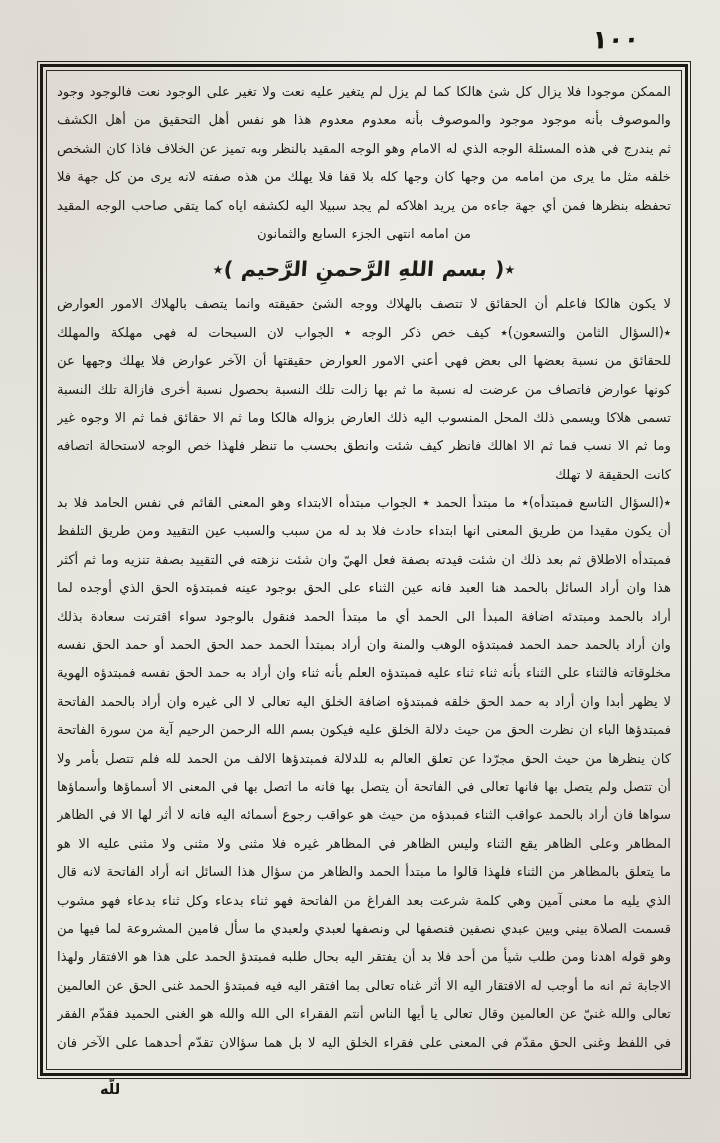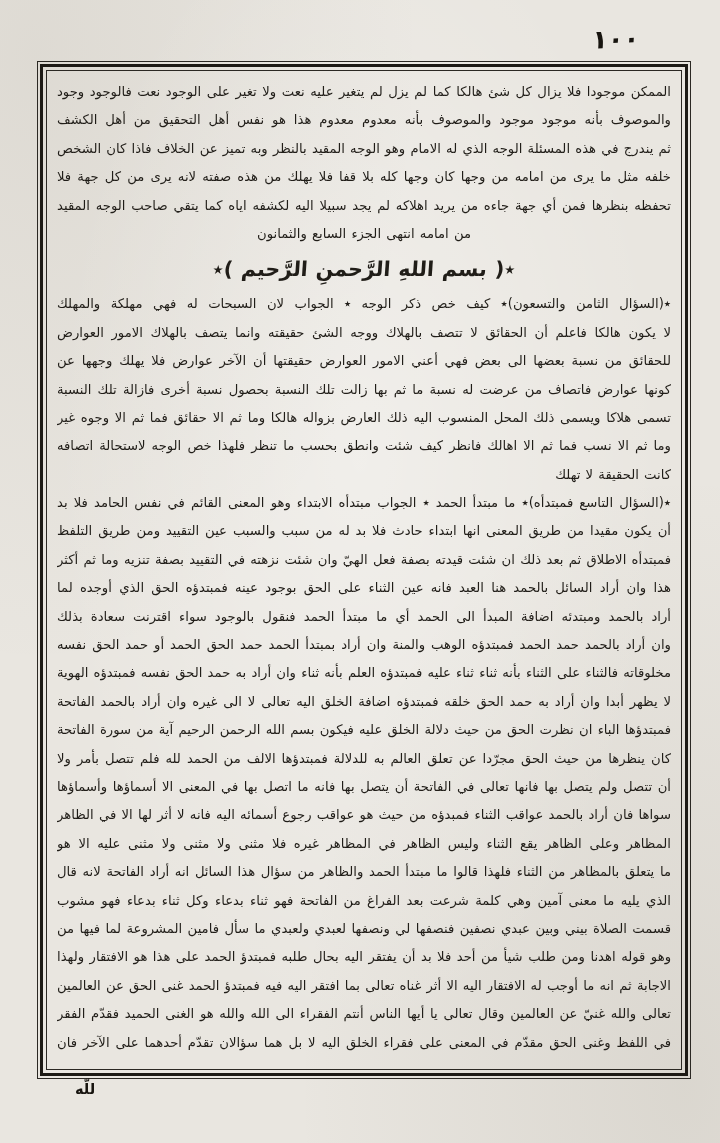--- a/index.html
+++ b/index.html
@@ -45,21 +45,21 @@
   }
   .ln.c{text-align-last:center;}
   .ln.r{text-align:center;text-align-last:right;}
   .ln.b{
     height:40px;line-height:40px;margin:1px 0;
     text-align:center;text-align-last:center;
     font-size:20.5px;font-weight:bold;
     transform:skewX(-4deg);
   }
   .catchword{
-    position:absolute;left:75px;top:1081px;
+    position:absolute;left:100px;top:1081px;
     font-size:14.5px;font-weight:bold;direction:rtl;
     color:#17140f;
   }
 </style>
 </head>
 <body>
 
 <div>
 
   <div class="page-number">١٠٠</div>
@@ -68,22 +68,22 @@
     <div class="frame-mid">
       <div class="frame-in">
         <div class="text-block">
             <div class="ln j">الممكن موجودا فلا يزال كل شئ هالكا كما لم يزل لم يتغير عليه نعت ولا تغير على الوجود نعت فالوجود وجود والعدم عدم</div>
             <div class="ln j">والموصوف بأنه موجود موجود والموصوف بأنه معدوم معدوم هذا هو نفس أهل التحقيق من أهل الكشف والوجود</div>
             <div class="ln j">ثم يندرج في هذه المسئلة الوجه الذي له الامام وهو الوجه المقيد بالنظر وبه تميز عن الخلاف فاذا كان الشخص يرى من</div>
             <div class="ln j">خلفه مثل ما يرى من امامه من وجها كان وجها كله بلا قفا فلا يهلك من هذه صفته لانه يرى من كل جهة فلا يهلك لان العين</div>
             <div class="ln j">تحفظه بنظرها فمن أي جهة جاءه من يريد اهلاكه لم يجد سبيلا اليه لكشفه اياه كما يتقي صاحب الوجه المقيد من يأتيه</div>
             <div class="ln c">من امامه انتهى الجزء السابع والثمانون</div>
             <div class="ln b">٭( بسم اللهِ الرَّحمنِ الرَّحيم )٭</div>
+            <div class="ln j">لا يكون هالكا فاعلم أن الحقائق لا تتصف بالهلاك ووجه الشئ حقيقته وانما يتصف بالهلاك الامور العوارض</div>
             <div class="ln j">٭(السؤال الثامن والتسعون)٭ كيف خص ذكر الوجه ٭ الجواب لان السبحات له فهي مهلكة والمهلك</div>
-            <div class="ln j">لا يكون هالكا فاعلم أن الحقائق لا تتصف بالهلاك ووجه الشئ حقيقته وانما يتصف بالهلاك الامور العوارض</div>
             <div class="ln j">للحقائق من نسبة بعضها الى بعض فهي أعني الامور العوارض حقيقتها أن الآخر عوارض فلا يهلك وجهها عن</div>
             <div class="ln j">كونها عوارض فاتصاف من عرضت له نسبة ما ثم بها زالت تلك النسبة بحصول نسبة أخرى فازالة تلك النسبة العارضة</div>
             <div class="ln j">تسمى هلاكا ويسمى ذلك المحل المنسوب اليه ذلك العارض بزواله هالكا وما ثم الا حقائق فما ثم الا وجوه غير هالكة</div>
             <div class="ln j">وما ثم الا نسب فما ثم الا اهالك فانظر كيف شئت وانطق بحسب ما تنظر فلهذا خص الوجه لاستحالة اتصافه بالهلاك اذ</div>
             <div class="ln r">كانت الحقيقة لا تهلك</div>
             <div class="ln j">٭(السؤال التاسع فمبتدأه)٭ ما مبتدأ الحمد ٭ الجواب مبتدأه الابتداء وهو المعنى القائم في نفس الحامد فلا بد</div>
             <div class="ln j">أن يكون مقيدا من طريق المعنى انها ابتداء حادث فلا بد له من سبب والسبب عين التقييد ومن طريق التلفظ بالحمد</div>
             <div class="ln j">فمبتدأه الاطلاق ثم بعد ذلك ان شئت قيدته بصفة فعل الهيّ وان شئت نزهته في التقييد بصفة تنزيه وما ثم أكثر من</div>
             <div class="ln j">هذا وان أراد السائل بالحمد هنا العبد فانه عين الثناء على الحق بوجود عينه فمبتدؤه الحق الذي أوجده لما أوجده وان</div>
             <div class="ln j">أراد بالحمد ومبتدئه اضافة المبدأ الى الحمد أي ما مبتدأ الحمد فنقول بالوجود سواء اقترنت سعادة بذلك الموجود أو شقاوة</div>

